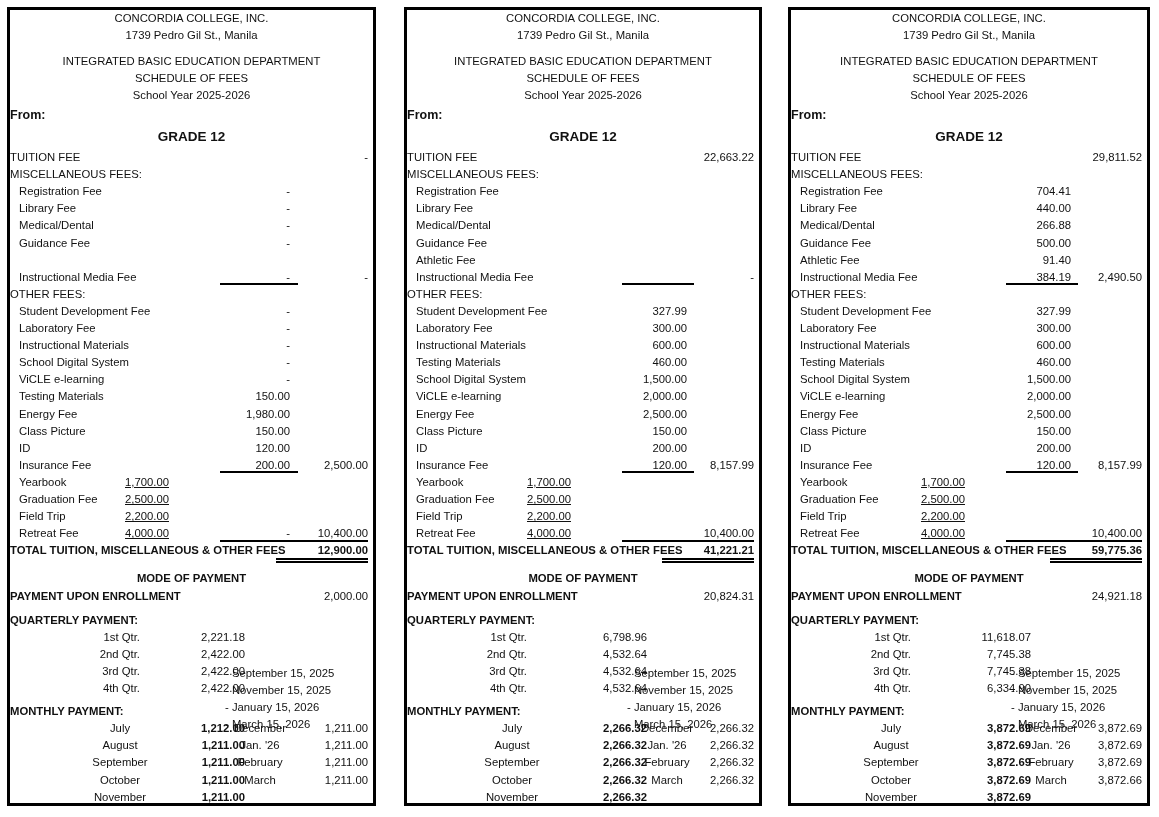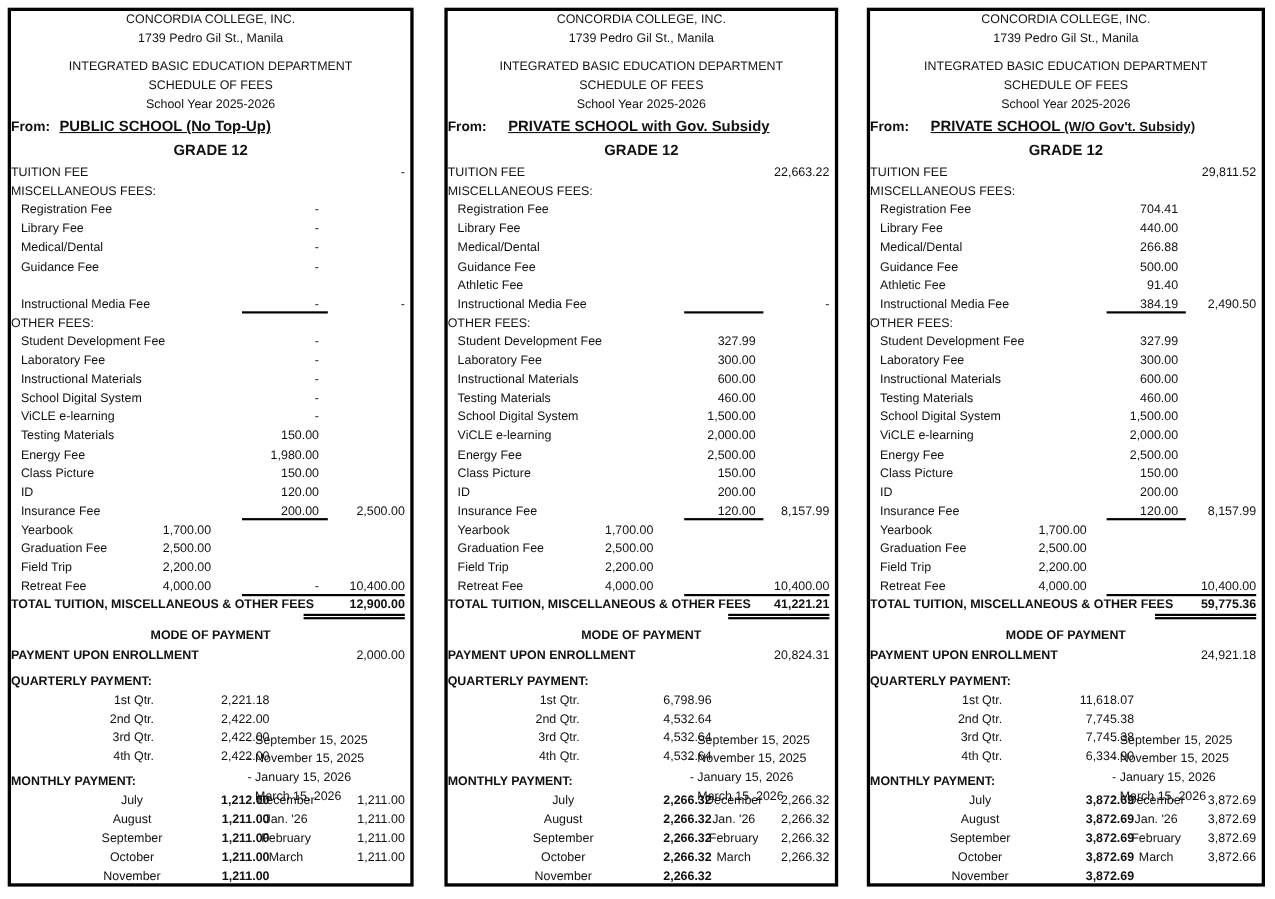--- a/index.html
+++ b/index.html
@@ -6,21 +6,21 @@
     body { width: 1159px; height: 817px; position: relative; overflow: hidden;
       font-family: "Liberation Sans", "DejaVu Sans", sans-serif; color: #111; }
     .panel { position: absolute; top: 7px; height: 799px; border: 3px solid #000; box-sizing: border-box; background:#fff; }
     #p0 { left: 7px; width: 369px; }
     #p1 { left: 404px; width: 358px; }
     #p2 { left: 788px; width: 362px; }
     .row { position: absolute; left: 0; right: 0; height: 17px; font-size: 11.3px; line-height: 17px; white-space: nowrap; }
     .c { position: absolute; left: 0; right: 0; text-align: center; }
     .lbl { position: absolute; left: 0; }
     .ind { left: 9px; }
-    .a1 { position: absolute; text-align: center; width: 90px; }
+    .a1 { position: absolute; text-align: left; width: 90px; text-decoration: underline; }
     .a2 { position: absolute; text-align: right; width: 90px; }
     .a3 { position: absolute; right: 5px; text-align: right; width: 100px; }
     .b { font-weight: bold; }
     .from { font-size: 13.5px; font-weight: bold; }
     .from .lab { position: absolute; left: 0; font-size: 12.5px; }
     .from .val { position: absolute; text-decoration: underline; }
     .grade { font-size: 13.5px; font-weight: bold; text-decoration: underline; }
     .uline { position: absolute; height: 2px; background: #000; }
     .dline { position: absolute; height: 5px; border-top: 2px solid #000; border-bottom: 2px solid #000; box-sizing: border-box; }
     .qlbl { position: absolute; text-align: right; width: 60px; }
@@ -45,21 +45,20 @@
       <span class="c">INTEGRATED BASIC EDUCATION DEPARTMENT</span>
     </div>
     <div class="row" style="top:60px">
       <span class="c">SCHEDULE OF FEES</span>
     </div>
     <div class="row" style="top:77px">
       <span class="c">School Year 2025-2026</span>
     </div>
     <div class="row from" style="top:95px;height:20px;line-height:20px">
       <span class="lab">From:</span>
-      <span class="val" style="left:44px"><span>PUBLIC SCHOOL (No  Top-Up)</span></span>
     </div>
     <div class="row grade" style="top:117px;height:20px;line-height:20px">
       <span class="c">GRADE 12</span>
     </div>
     <div class="row" style="top:139px">
       <span class="lbl">TUITION FEE</span>
       <span class="a3">-</span>
     </div>
     <div class="row" style="top:156.1px">
       <span class="lbl">MISCELLANEOUS FEES:</span>
@@ -232,21 +231,20 @@
       <span class="c">INTEGRATED BASIC EDUCATION DEPARTMENT</span>
     </div>
     <div class="row" style="top:60px">
       <span class="c">SCHEDULE OF FEES</span>
     </div>
     <div class="row" style="top:77px">
       <span class="c">School Year 2025-2026</span>
     </div>
     <div class="row from" style="top:95px;height:20px;line-height:20px">
       <span class="lab">From:</span>
-      <span class="val" style="left:55px"><span>PRIVATE SCHOOL with Gov. Subsidy</span></span>
     </div>
     <div class="row grade" style="top:117px;height:20px;line-height:20px">
       <span class="c">GRADE 12</span>
     </div>
     <div class="row" style="top:139px">
       <span class="lbl">TUITION FEE</span>
       <span class="a3">22,663.22</span>
     </div>
     <div class="row" style="top:156.1px">
       <span class="lbl">MISCELLANEOUS FEES:</span>
@@ -419,21 +417,20 @@
       <span class="c">INTEGRATED BASIC EDUCATION DEPARTMENT</span>
     </div>
     <div class="row" style="top:60px">
       <span class="c">SCHEDULE OF FEES</span>
     </div>
     <div class="row" style="top:77px">
       <span class="c">School Year 2025-2026</span>
     </div>
     <div class="row from" style="top:95px;height:20px;line-height:20px">
       <span class="lab">From:</span>
-      <span class="val" style="left:55px"><span>PRIVATE SCHOOL</span> <span style="font-size:12px">(W/O Gov't. Subsidy)</span></span>
     </div>
     <div class="row grade" style="top:117px;height:20px;line-height:20px">
       <span class="c">GRADE 12</span>
     </div>
     <div class="row" style="top:139px">
       <span class="lbl">TUITION FEE</span>
       <span class="a3">29,811.52</span>
     </div>
     <div class="row" style="top:156.1px">
       <span class="lbl">MISCELLANEOUS FEES:</span>

